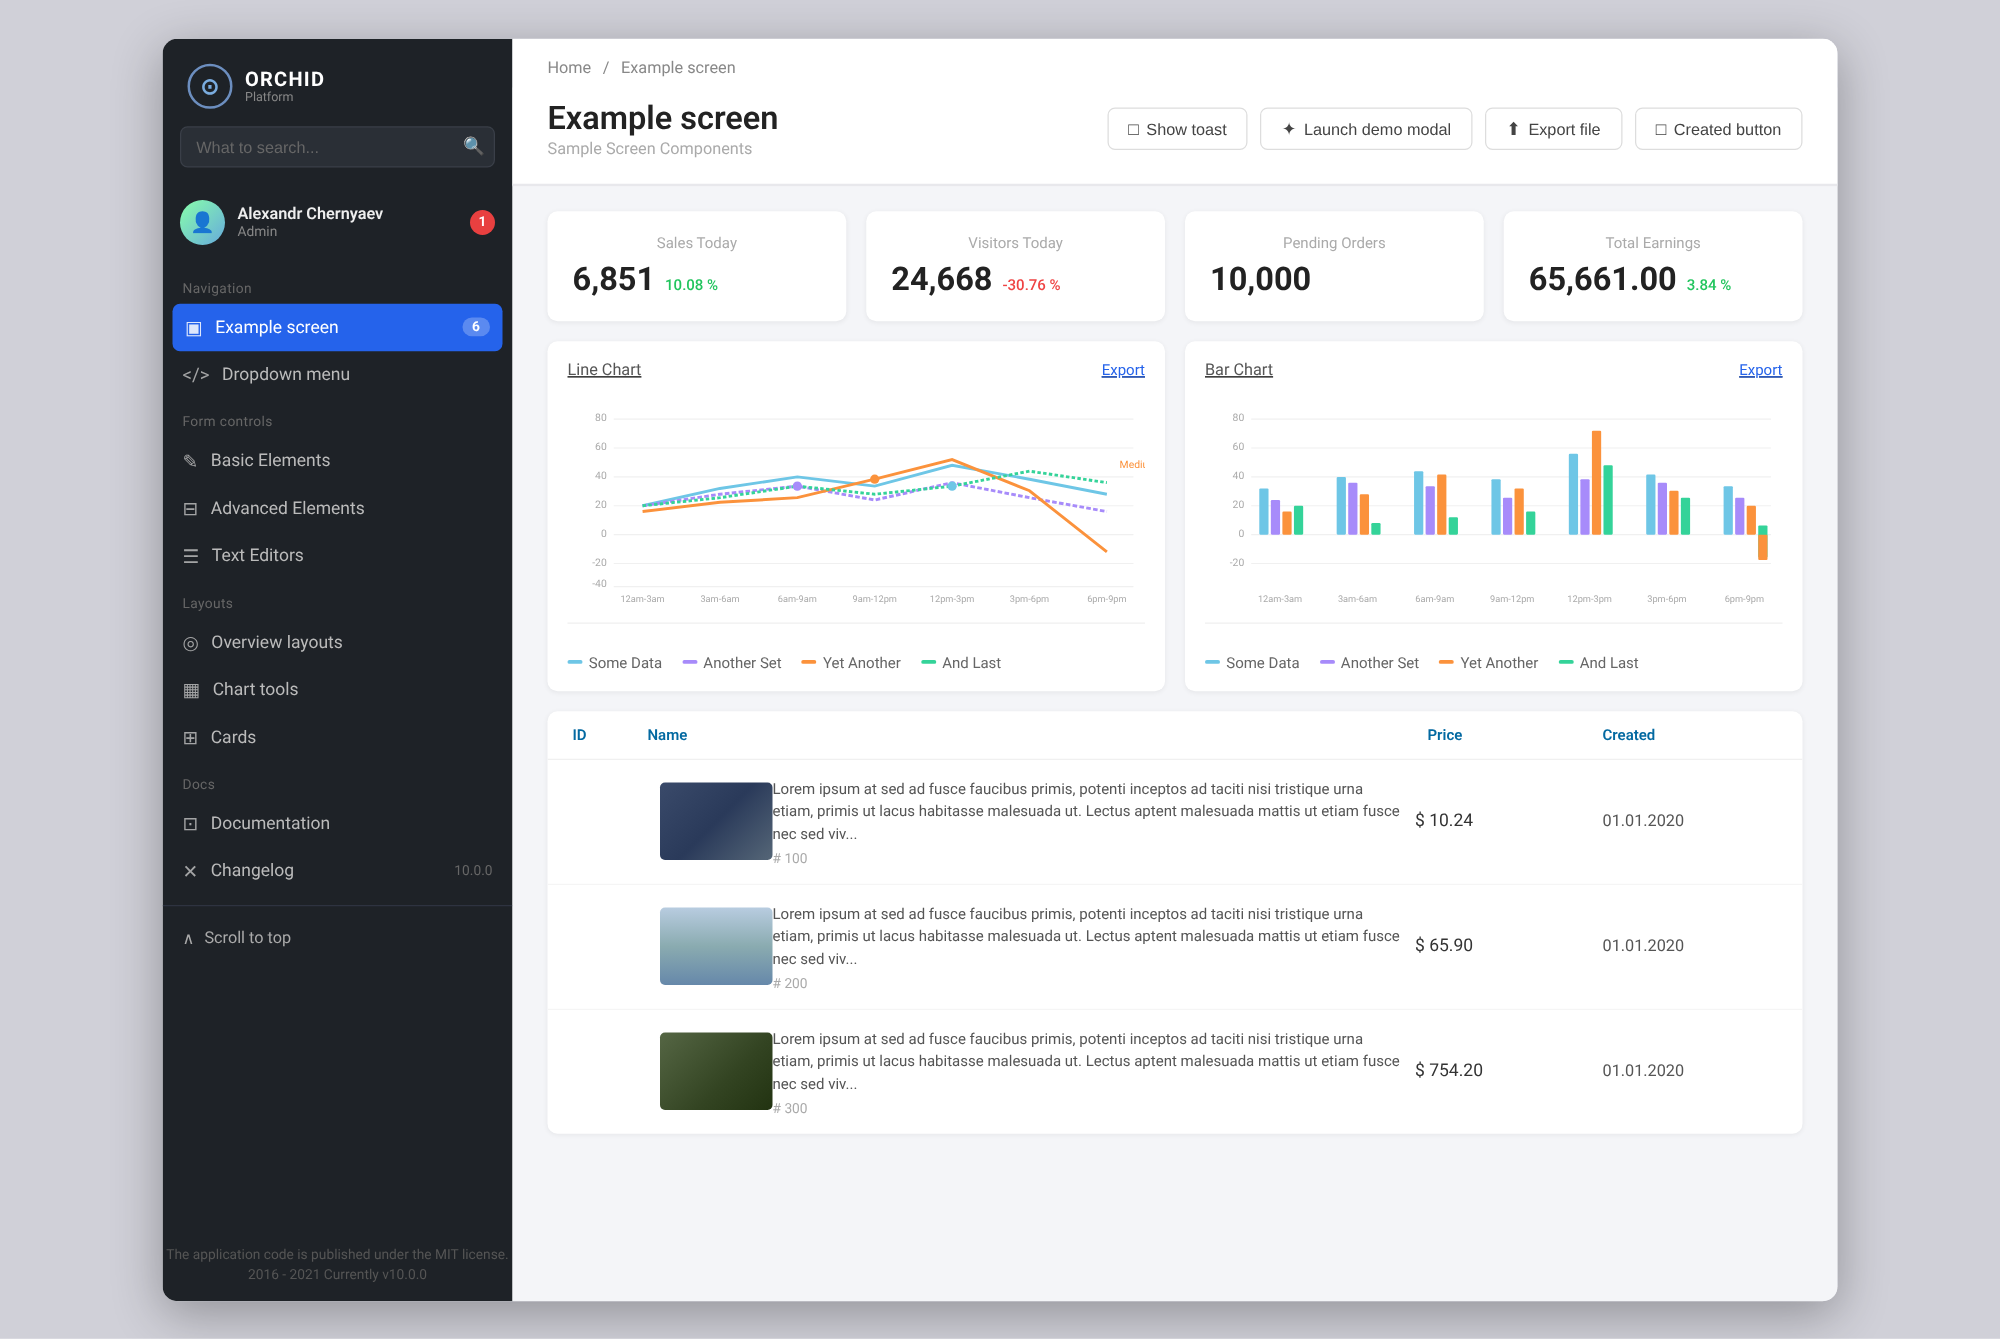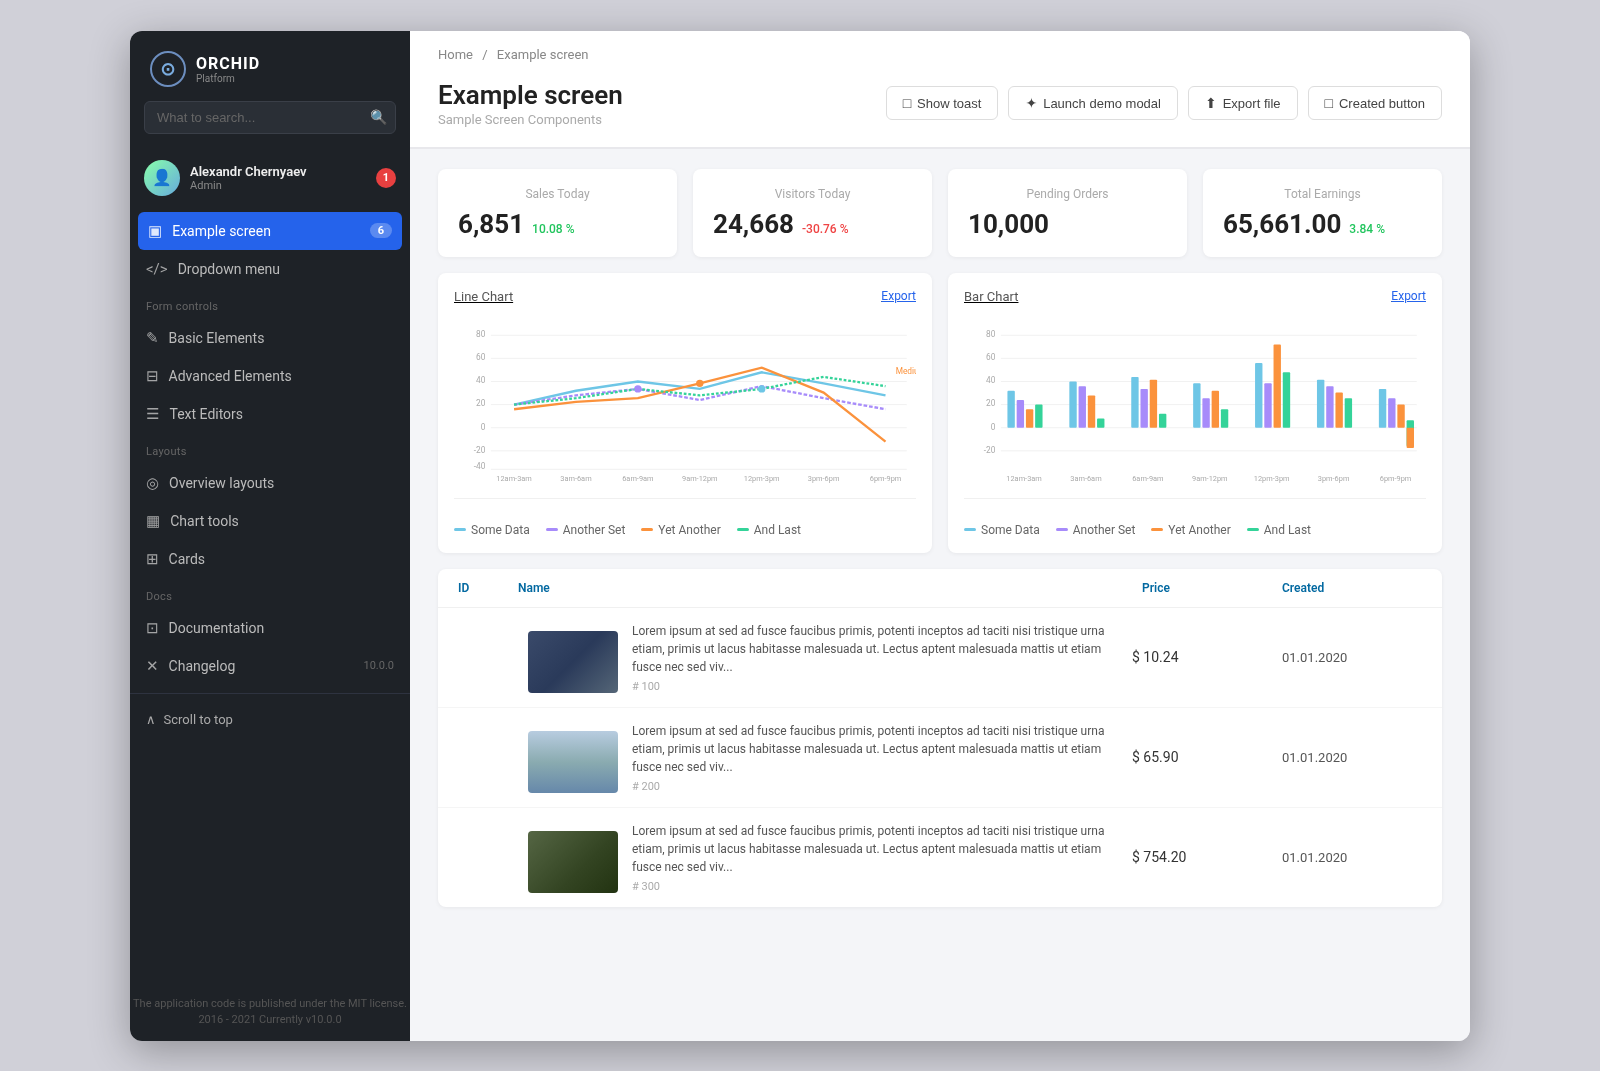--- a/index.html
+++ b/index.html
@@ -240,21 +240,21 @@
     }
     .table-data-row {
       display: grid;
       grid-template-columns: 60px 1fr 140px 140px;
       padding: 14px 20px;
       border-bottom: 1px solid #f5f5f5;
       align-items: center;
       gap: 10px;
     }
     .table-data-row:last-child { border-bottom: none; }
-    .table-name-cell { display: flex; align-items: flex-end; gap: 14px; }
+    .table-name-cell { display: flex; align-items: center; }
     .table-thumb-placeholder {
       width: 90px; min-width: 90px; height: 62px; border-radius: 4px;
       overflow: hidden;
     }
     .table-desc { font-size: 12px; color: #555; line-height: 1.5; }
     .table-id { font-size: 11px; color: #aaa; margin-top: 4px; }
     .table-price { font-size: 14px; color: #333; }
     .table-date { font-size: 13px; color: #555; }
     
     svg { display: block; }
@@ -280,20 +280,21 @@
 
     <div class="sidebar-user">
       <div class="user-avatar">👤</div>
       <div class="user-info">
         <div class="user-name">Alexandr Chernyaev</div>
         <div class="user-role">Admin</div>
       </div>
       <div class="notif-badge">1</div>
     </div>
 
+    <div class="sidebar-section-label">Navigation</div>
 
     <div class="sidebar-item active">
       <span class="item-icon">▣</span>
       <span>Example screen</span>
       <span class="item-badge">6</span>
     </div>
     <div class="sidebar-item">
       <span class="item-icon">&lt;/&gt;</span>
       <span>Dropdown menu</span>
     </div>

